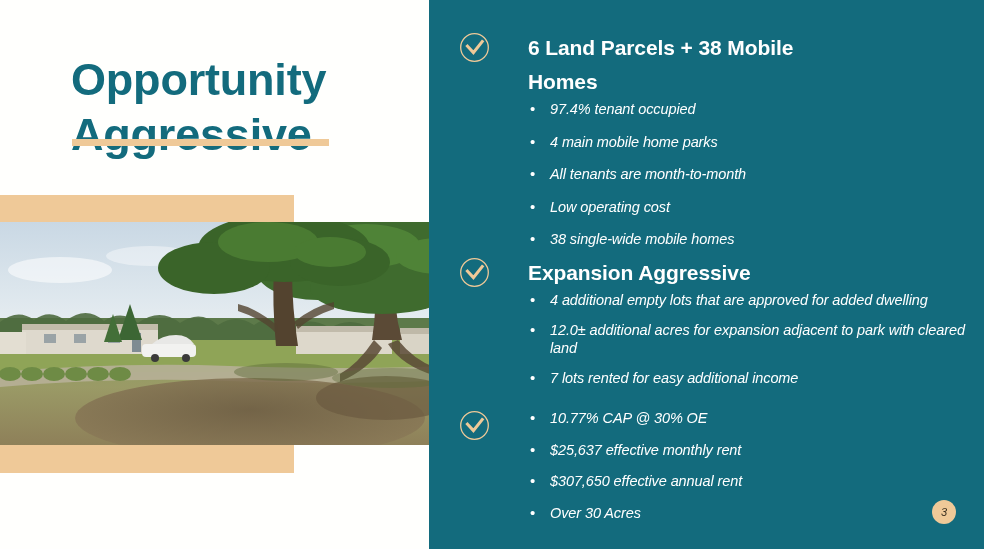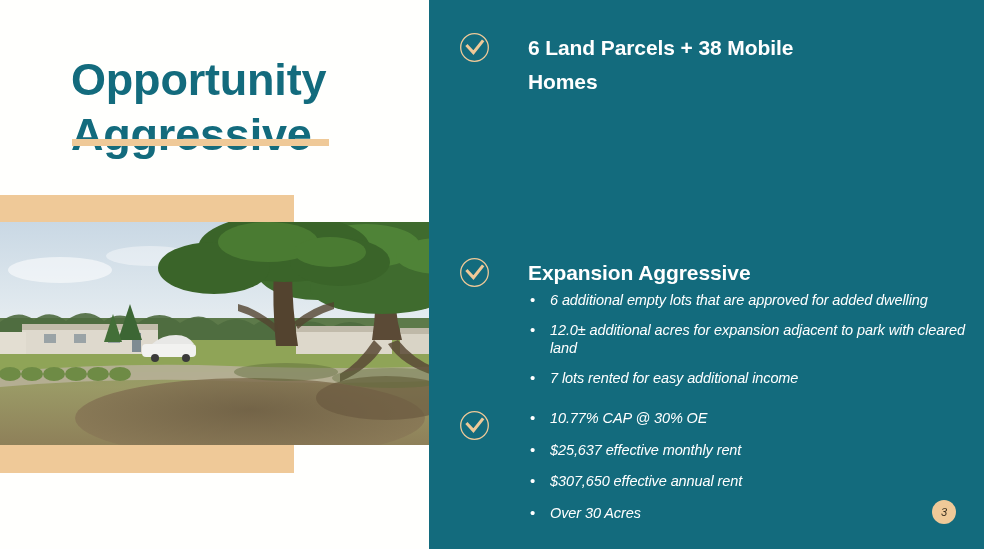--- a/index.html
+++ b/index.html
@@ -277,32 +277,39 @@
   <div class="right-panel">
 
     <div class="section sec-1">
       <div class="check-icon">
         <svg width="31" height="31" viewBox="0 0 31 31" xmlns="http://www.w3.org/2000/svg">
           <circle cx="15.5" cy="15.5" r="13.8" fill="none" stroke="#EFC998" stroke-width="1.3"></circle>
           <path d="M8.5 14.2 L14.4 20.6 L23.2 9.6" fill="none" stroke="#EFC998" stroke-width="3.1" stroke-linecap="square" stroke-linejoin="miter"></path>
         </svg>
       </div>
       <h2 class="sec-heading">6 Land Parcels + 38 Mobile Homes</h2>
+      <ul class="bullets">
+        <li>97.4% tenant occupied</li>
+        <li>4 main mobile home parks</li>
+        <li>All tenants are month-to-month</li>
+        <li>Low operating cost</li>
+        <li>38 single-wide mobile homes</li>
+      </ul>
     </div>
 
     <div class="section sec-2">
       <div class="check-icon">
         <svg width="31" height="31" viewBox="0 0 31 31" xmlns="http://www.w3.org/2000/svg">
           <circle cx="15.5" cy="15.5" r="13.8" fill="none" stroke="#EFC998" stroke-width="1.3"></circle>
           <path d="M8.5 14.2 L14.4 20.6 L23.2 9.6" fill="none" stroke="#EFC998" stroke-width="3.1" stroke-linecap="square" stroke-linejoin="miter"></path>
         </svg>
       </div>
       <h2 class="sec-heading">Expansion Aggressive</h2>
       <ul class="bullets">
-        <li>6 additional empty lots that are approved for added dwelling</li>
+        <li>4 additional empty lots that are approved for added dwelling</li>
         <li>12.0± additional acres for expansion adjacent to park with cleared land</li>
         <li>7 lots rented for easy additional income</li>
       </ul>
     </div>
 
     <div class="section sec-3">
       <div class="check-icon">
         <svg width="31" height="31" viewBox="0 0 31 31" xmlns="http://www.w3.org/2000/svg">
           <circle cx="15.5" cy="15.5" r="13.8" fill="none" stroke="#EFC998" stroke-width="1.3"></circle>
           <path d="M8.5 14.2 L14.4 20.6 L23.2 9.6" fill="none" stroke="#EFC998" stroke-width="3.1" stroke-linecap="square" stroke-linejoin="miter"></path>

